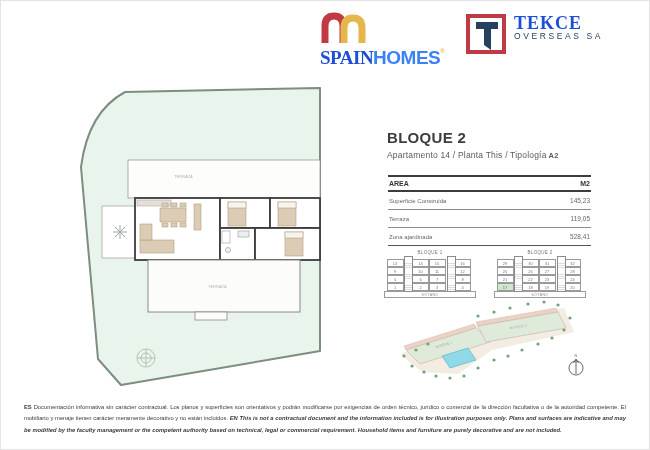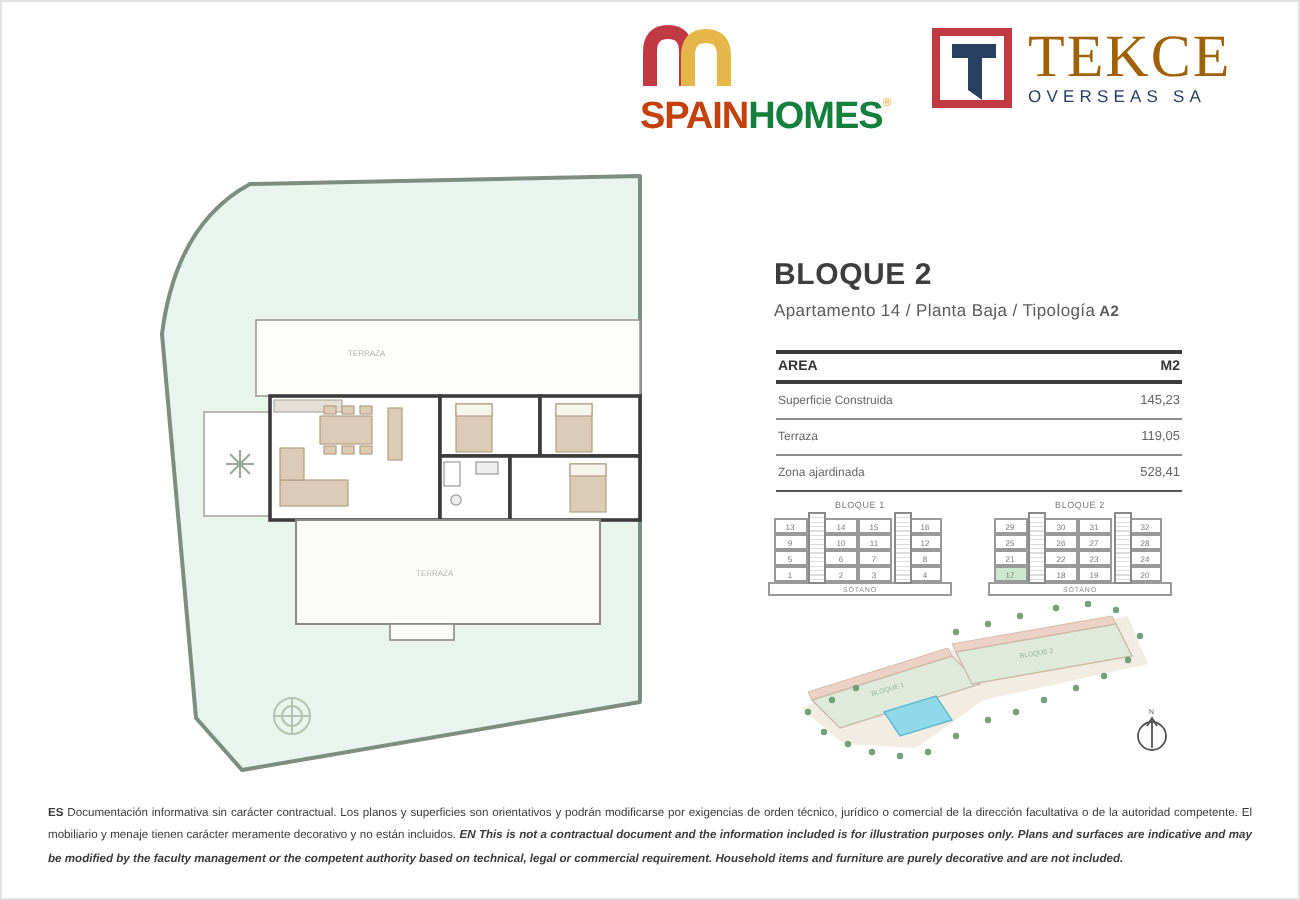--- a/index.html
+++ b/index.html
@@ -5,27 +5,27 @@
   html,body{margin:0;padding:0;}
   body{
     width:650px;height:450px;position:relative;background:#ffffff;
     font-family:"Liberation Sans", sans-serif;color:#444;overflow:hidden;
   }
   .frame{position:absolute;inset:0;border:1px solid #e3e3e3;pointer-events:none;}
 
   
   .sh-logo{position:absolute;left:320px;top:12px;width:140px;}
   .sh-word{font-weight:bold;font-size:19px;letter-spacing:-0.5px;line-height:1;margin-top:1px;white-space:nowrap;}
-  .sh-red{color:#c2410c;}
-  .sh-gold{color:#15803d;}
+  .sh-red{color:#1d4ed8;font-family:Liberation Serif, serif;}
+  .sh-gold{color:#3b82f6;}
   .sh-reg{font-size:6px;vertical-align:top;color:#e5b64a;font-weight:bold;}
   .tk-logo{position:absolute;left:466px;top:14px;display:flex;align-items:flex-start;}
   .tk-mono{width:40px;height:40px;margin-right:8px;}
   .tk-text{line-height:1;}
-  .tk-word{font-family:"Liberation Serif", serif;font-weight:normal;font-size:30px;color:#a16207;letter-spacing:1px;}
+  .tk-word{font-family:"Liberation Serif", serif;font-weight:bold;font-size:18px;color:#1d4ed8;letter-spacing:1px;}
   .tk-sub{font-size:8.5px;color:#27405f;letter-spacing:2.6px;margin-top:0;font-weight:normal;}
 
   
   .unit-title{position:absolute;left:387px;top:129px;font-size:15px;font-weight:bold;color:#3d3d3d;letter-spacing:0.3px;}
   .unit-sub{position:absolute;left:387px;top:150px;font-size:8.5px;color:#5a5a5a;letter-spacing:0.2px;}
   .unit-sub .typ{font-size:7.5px;margin-left:2px;font-weight:bold;}
 
   .area-table{position:absolute;left:388px;top:175px;width:203px;border-collapse:collapse;}
   .area-table th{border-top:2px solid #3c3c3c;border-bottom:2px solid #3c3c3c;font-size:7px;color:#333;padding:3px 1px;}
   .area-table th.l{text-align:left;}
@@ -141,21 +141,21 @@
       <circle cx="76" cy="276" r="5"></circle>
     <line x1="76" y1="267" x2="76" y2="285"></line>
       <line x1="67" y1="276" x2="85" y2="276"></line>
   </g>
 </svg>
 
 <div class="unit-title">BLOQUE 2</div>
 <div class="unit-sub">
   <span>Apartamento 14</span>
   <span>/</span>
-  <span>Planta Baja</span>
+  <span>Planta This</span>
   <span>/</span>
   <span>Tipología</span><span class="typ">A2</span>
 </div>
 
 <table class="area-table">
   <thead>
     <tr>
       <th class="l">AREA</th>
       <th class="r">M2</th>
     </tr>

